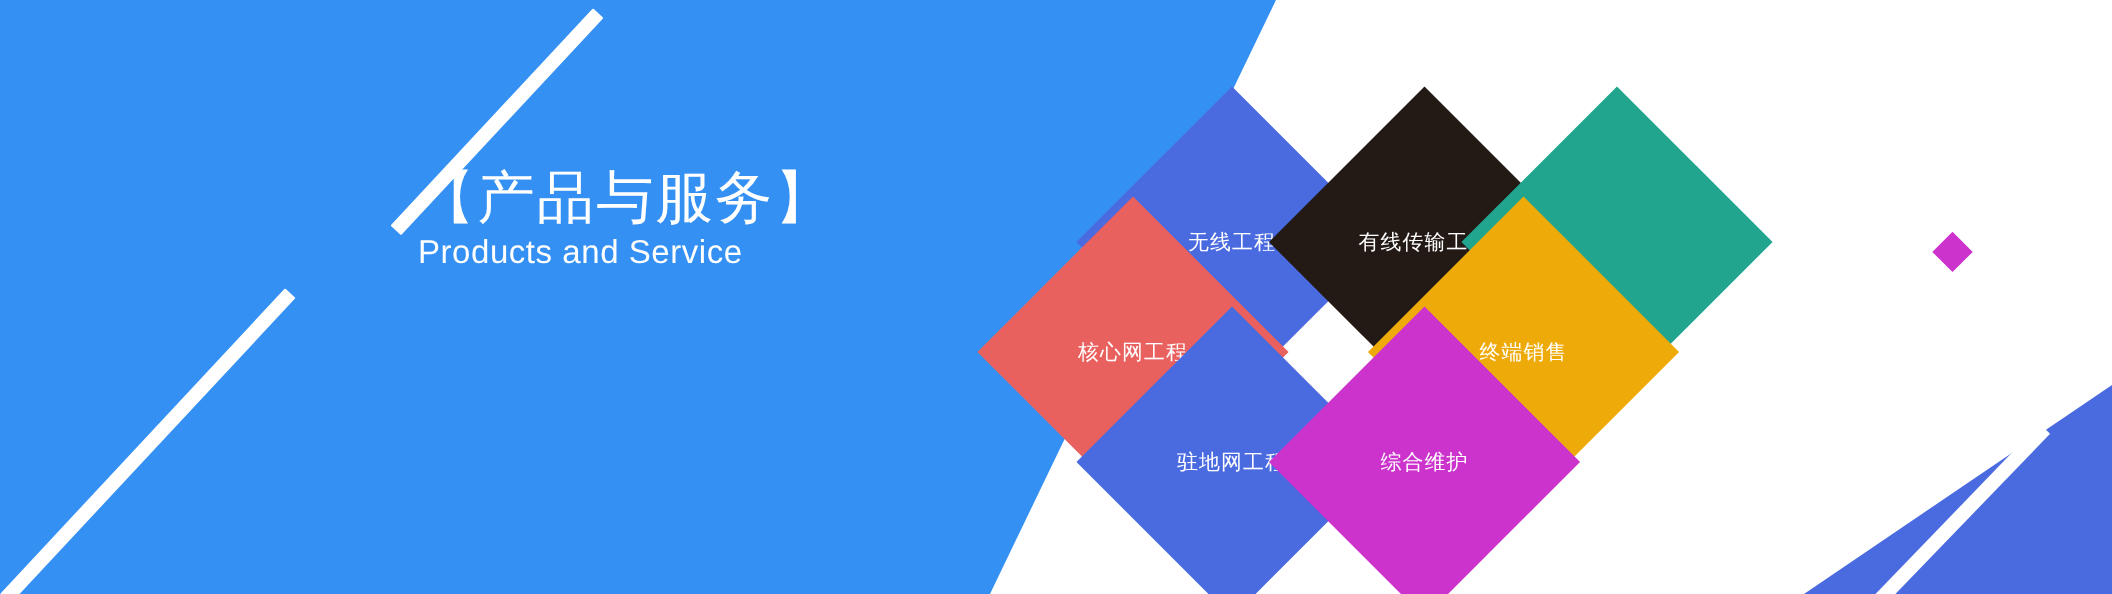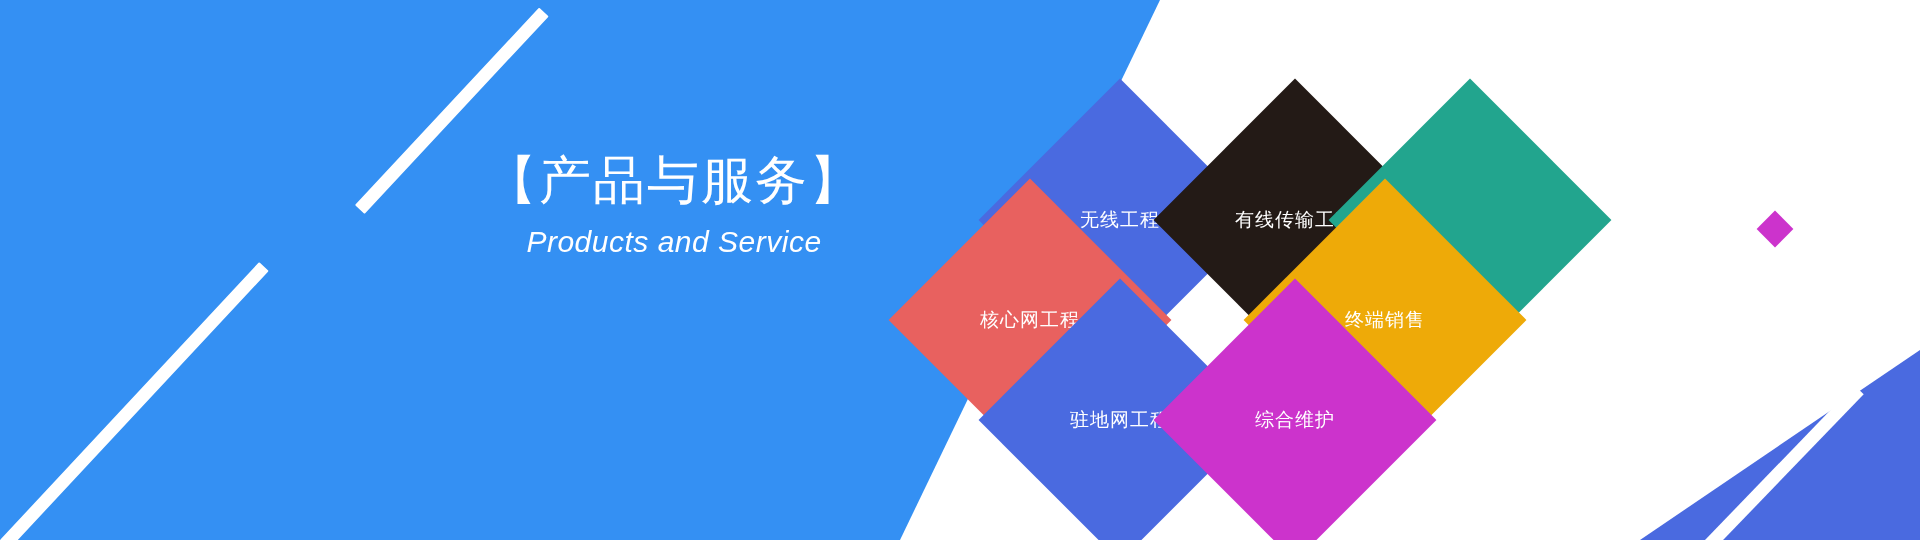--- a/index.html
+++ b/index.html
@@ -44,45 +44,43 @@
     top: 540px;
     width: 380px;
     height: 13px;
     transform: rotate(-47deg);
     border-radius: 1px;
   }
 
   
   .title-block {
     position: absolute;
-    left: 364px;
+    left: 380px;
     top: 150px;
     width: 620px;
     color: #ffffff;
     user-select: none;
-    text-align: center;
   }
   .title-cn {
     font-family: "DejaVu Serif", "Liberation Serif", serif;
     font-size: 52px;
     line-height: 1.18;
     letter-spacing: 2px;
     font-weight: 400;
     color: #ffffff;
     white-space: nowrap;
   }
   .title-en {
-    margin-top: 14px;
+    margin-top: 2px;
     font-family: "Liberation Sans", "DejaVu Sans", sans-serif;
     font-size: 30px;
     letter-spacing: 0.5px;
     font-weight: 400;
     color: #ffffff;
     white-space: nowrap;
-    font-style: italic;
   }
 
   
   .diamonds {
     position: absolute;
     left: 0; top: 0;
     width: 1920px;
     height: 540px;
     pointer-events: none;
   }

